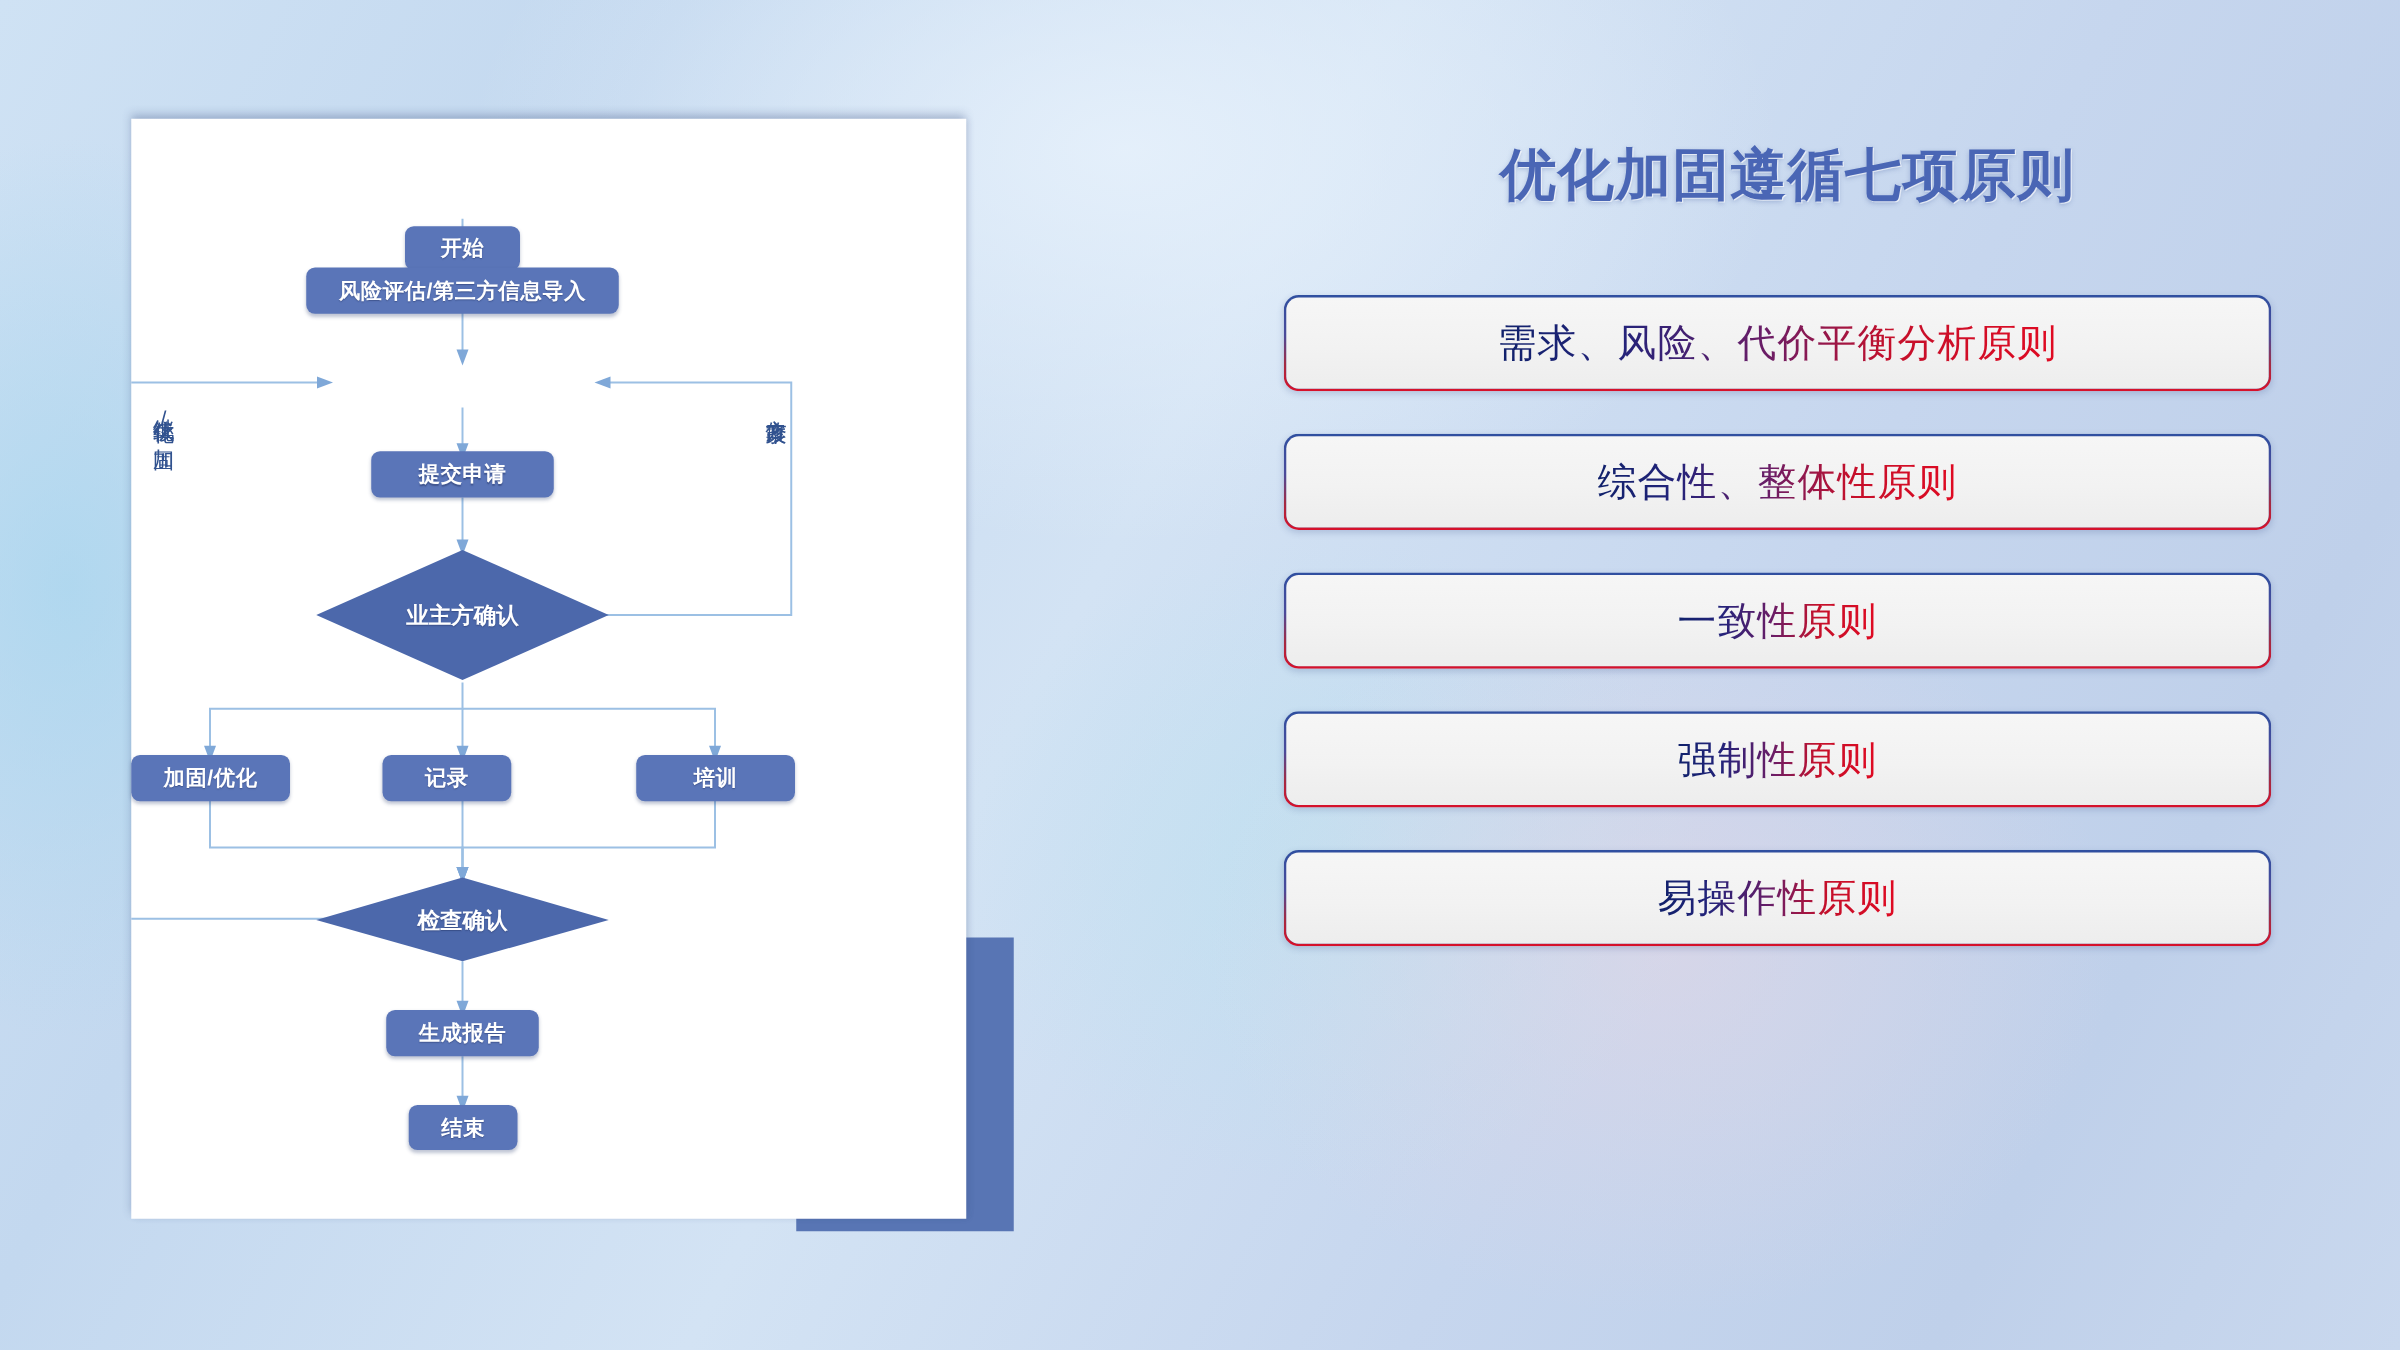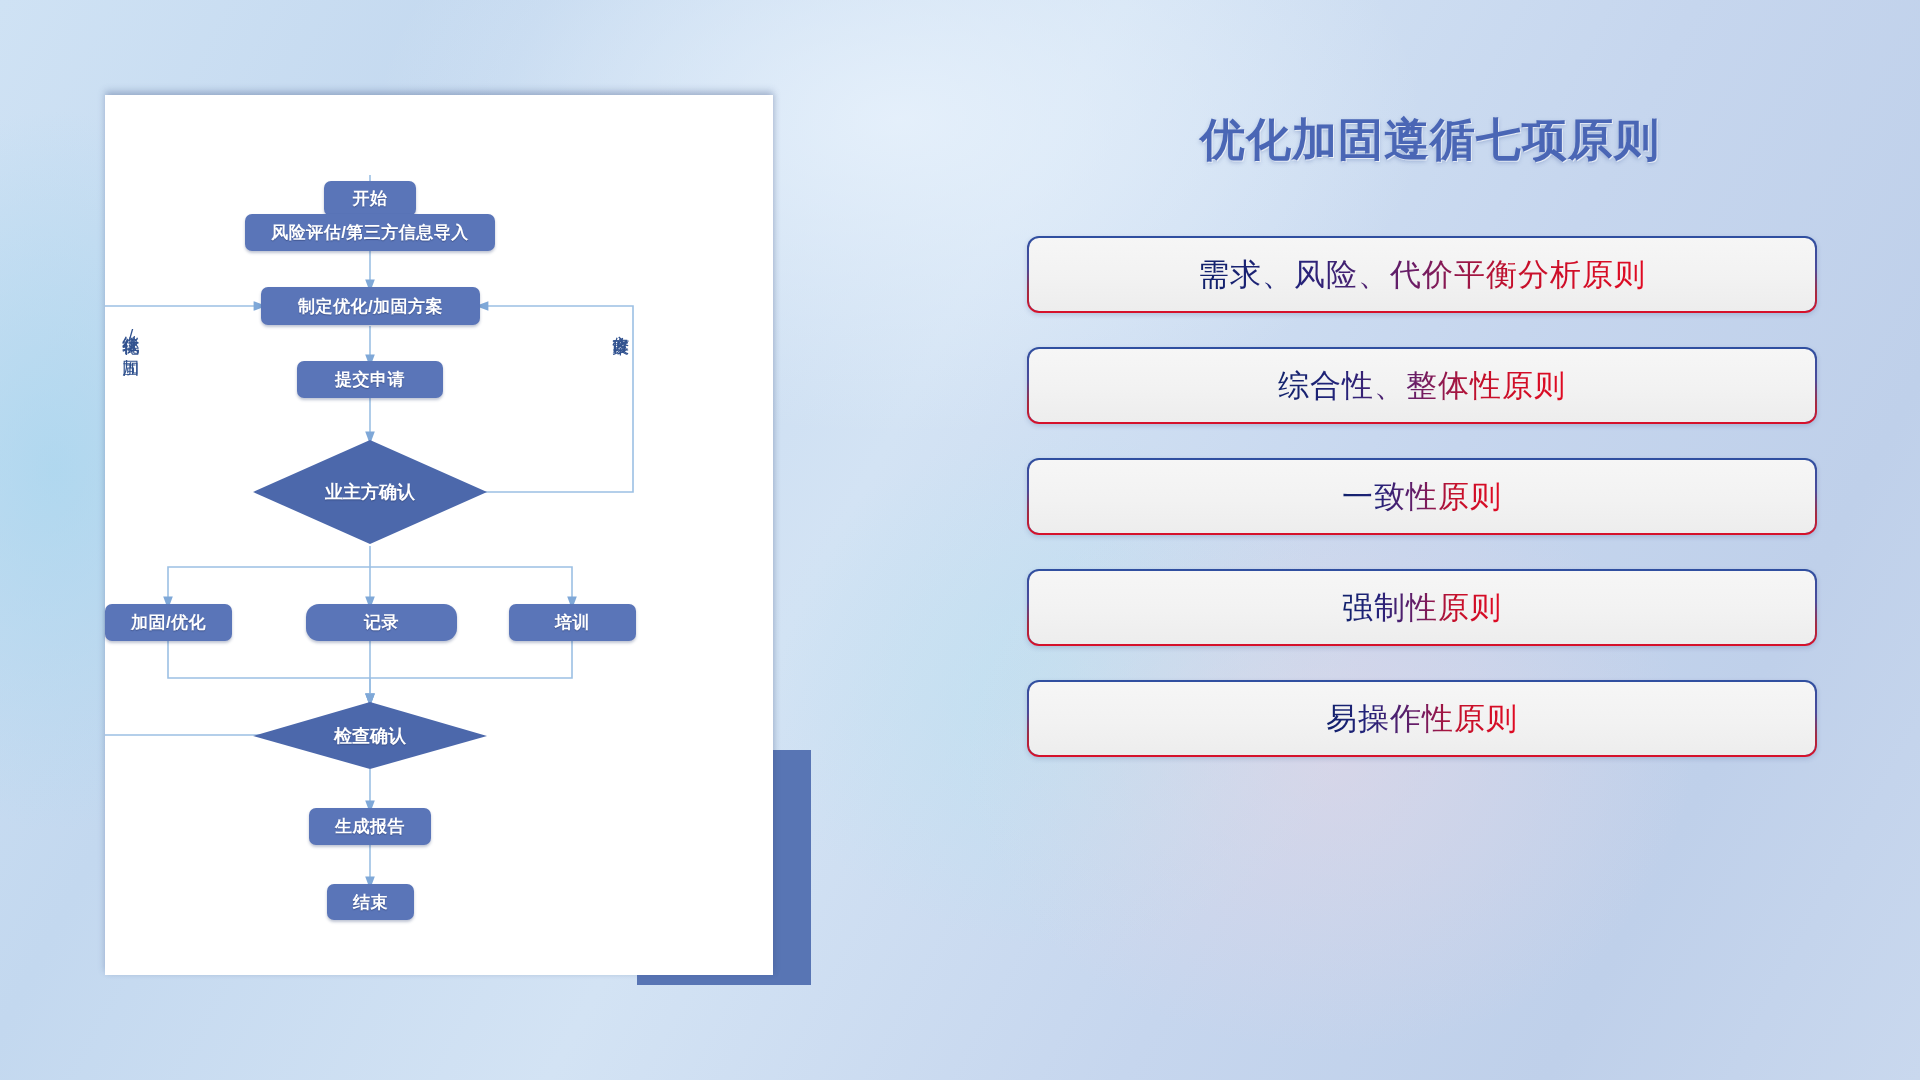--- a/index.html
+++ b/index.html
@@ -183,37 +183,34 @@
     </svg>
 
     <div class="node" style="left:219px; top:46px; width:92px; height:35px;margin-top:40px;">
       <span>开始</span>
     </div>
 
     <div class="node" style="left:140px; top:119px; width:250px; height:37px;">
       <span>风险评估/第三方信息导入</span>
     </div>
 
-    <div class="node" style="left:156px; top:192px; width:219px; height:38px;">
-      <span>制定优化/加固方案</span>
-    </div>
 
     <div class="node" style="left:192px; top:266px; width:146px; height:37px;">
       <span>提交申请</span>
     </div>
 
     <div class="diamond-label" style="left:185px; top:380px; width:160px; height:34px;">
       <span>业主方确认</span>
     </div>
 
     <div class="node" style="left:0px; top:509px; width:127px; height:37px;">
       <span>加固/优化</span>
     </div>
 
-    <div class="node" style="left:201px; top:509px; width:151px; height:37px;border-radius:13px;">
+    <div class="node" style="left:201px; top:509px; width:103px; height:37px;">
       <span>记录</span>
     </div>
 
     <div class="node" style="left:404px; top:509px; width:127px; height:37px;">
       <span>培训</span>
     </div>
 
     <div class="diamond-label" style="left:198px; top:624px; width:134px; height:33px;">
       <span>检查确认</span>
     </div>

